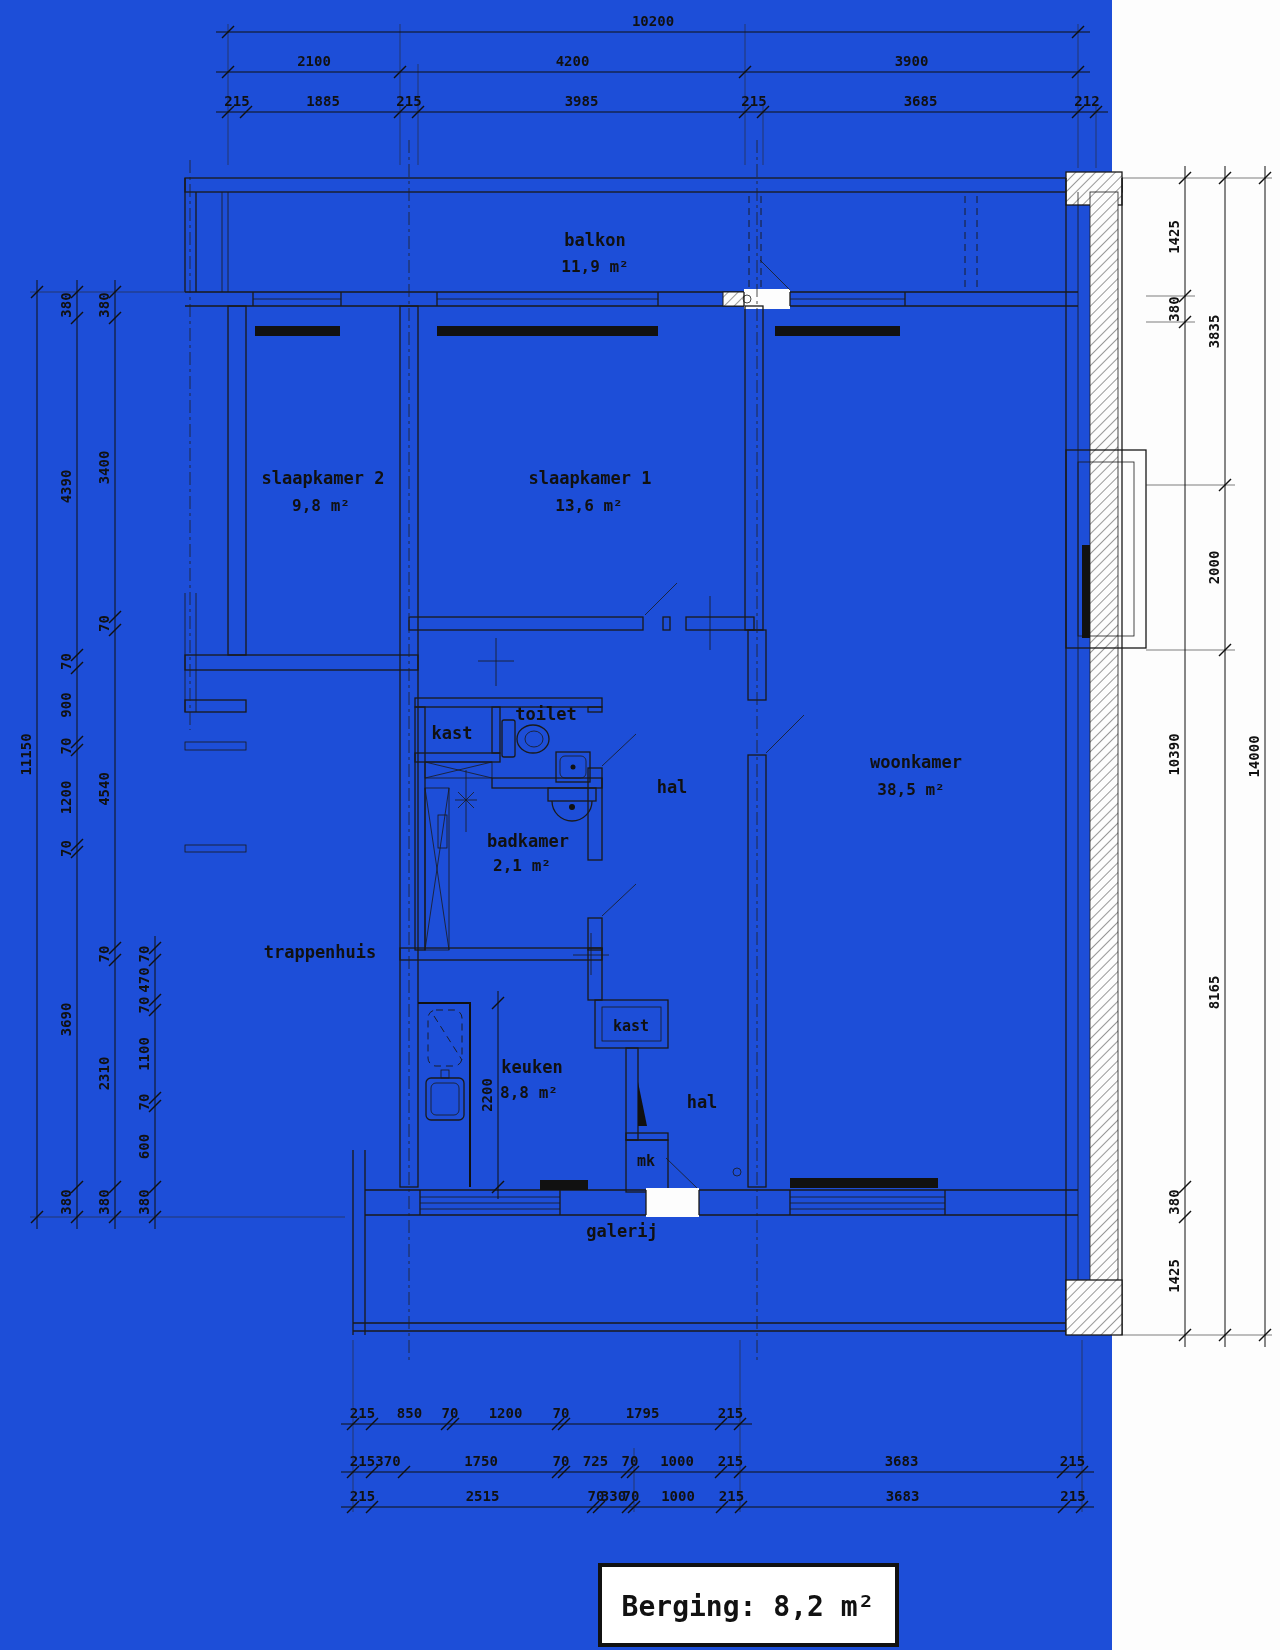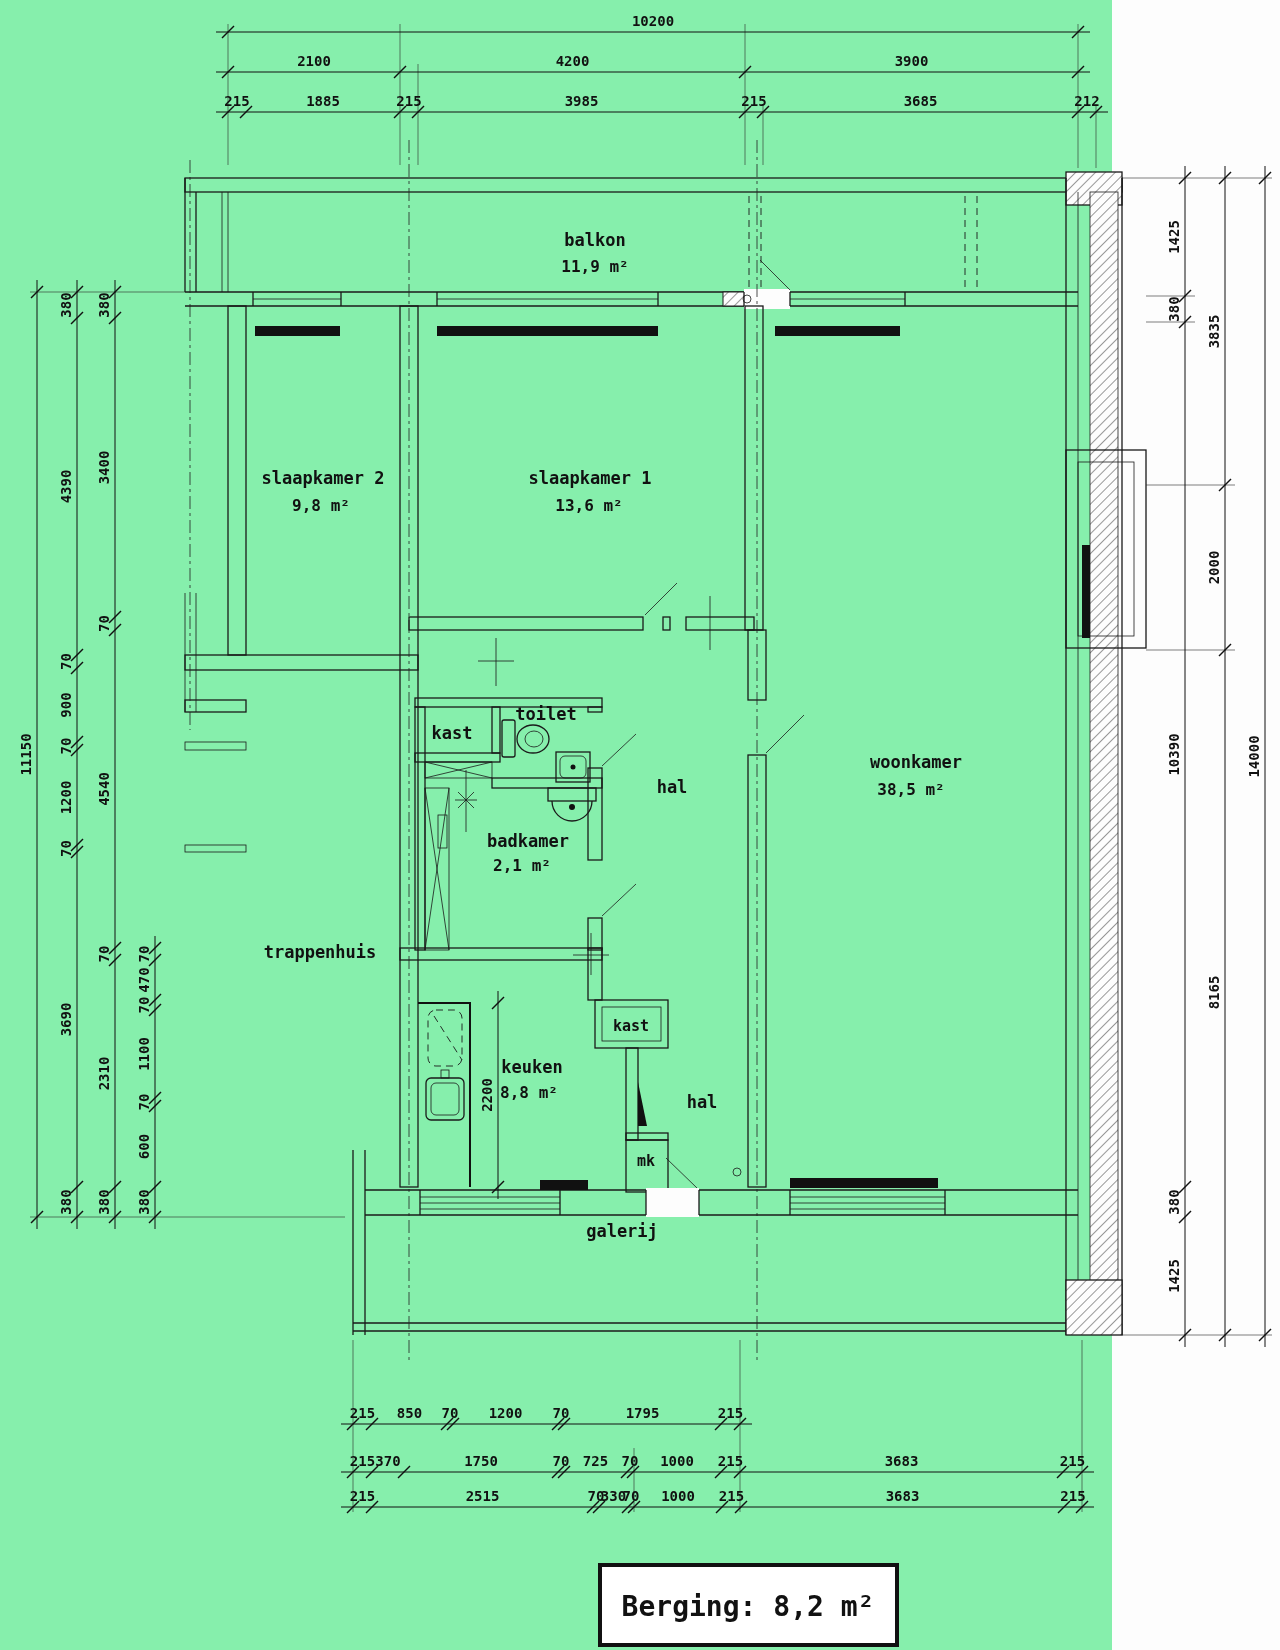--- a/index.html
+++ b/index.html
@@ -1,16 +1,16 @@
 <!DOCTYPE html>
 <html><head>
 <meta charset="utf-8">
 <style>
   html,body{margin:0;padding:0;background:#fdfdfd;}
-  #wrap{width:1112px;height:1650px;position:relative;background:#86efac;}
+  #wrap{width:1112px;height:1650px;position:relative;background:#1d4ed8;}
   svg{display:block;}
   svg text{font-family:"DejaVu Sans Mono","Liberation Mono",monospace;font-weight:bold;fill:#111;}
   .w{stroke:#1a1a1a;stroke-width:1.3;fill:none;}
   .thin{stroke:#1a1a1a;stroke-width:0.8;fill:none;}
   .xthin{stroke:#2a2a2a;stroke-width:0.6;fill:none;}
   .thk{stroke:#111;stroke-width:2;fill:none;}
   .blk{fill:#111;stroke:none;}
   .dash{stroke:#1a1a1a;stroke-width:0.9;fill:none;stroke-dasharray:7 5;}
   .dashdot{stroke:#222;stroke-width:0.8;fill:none;stroke-dasharray:13 4 3 4;}
   .dl{stroke:#111;stroke-width:1;}

